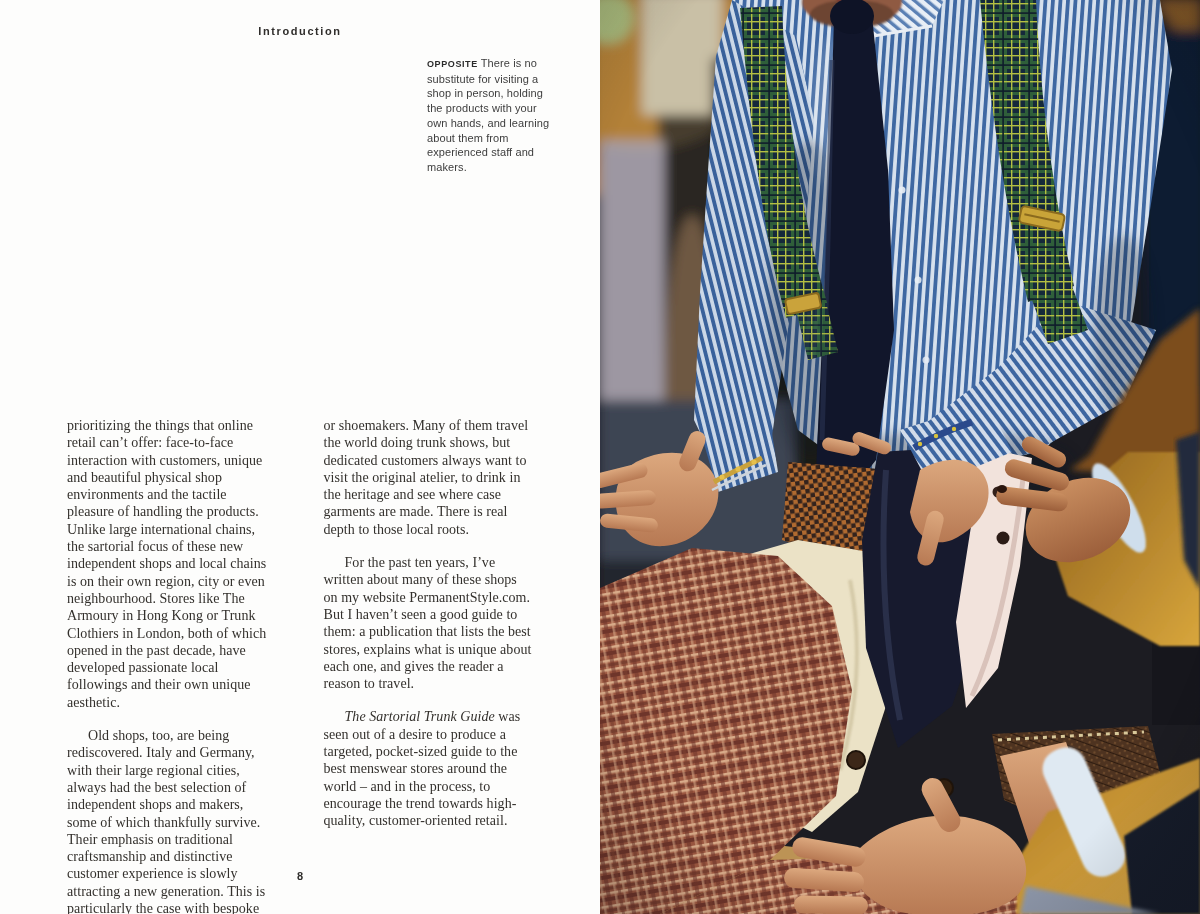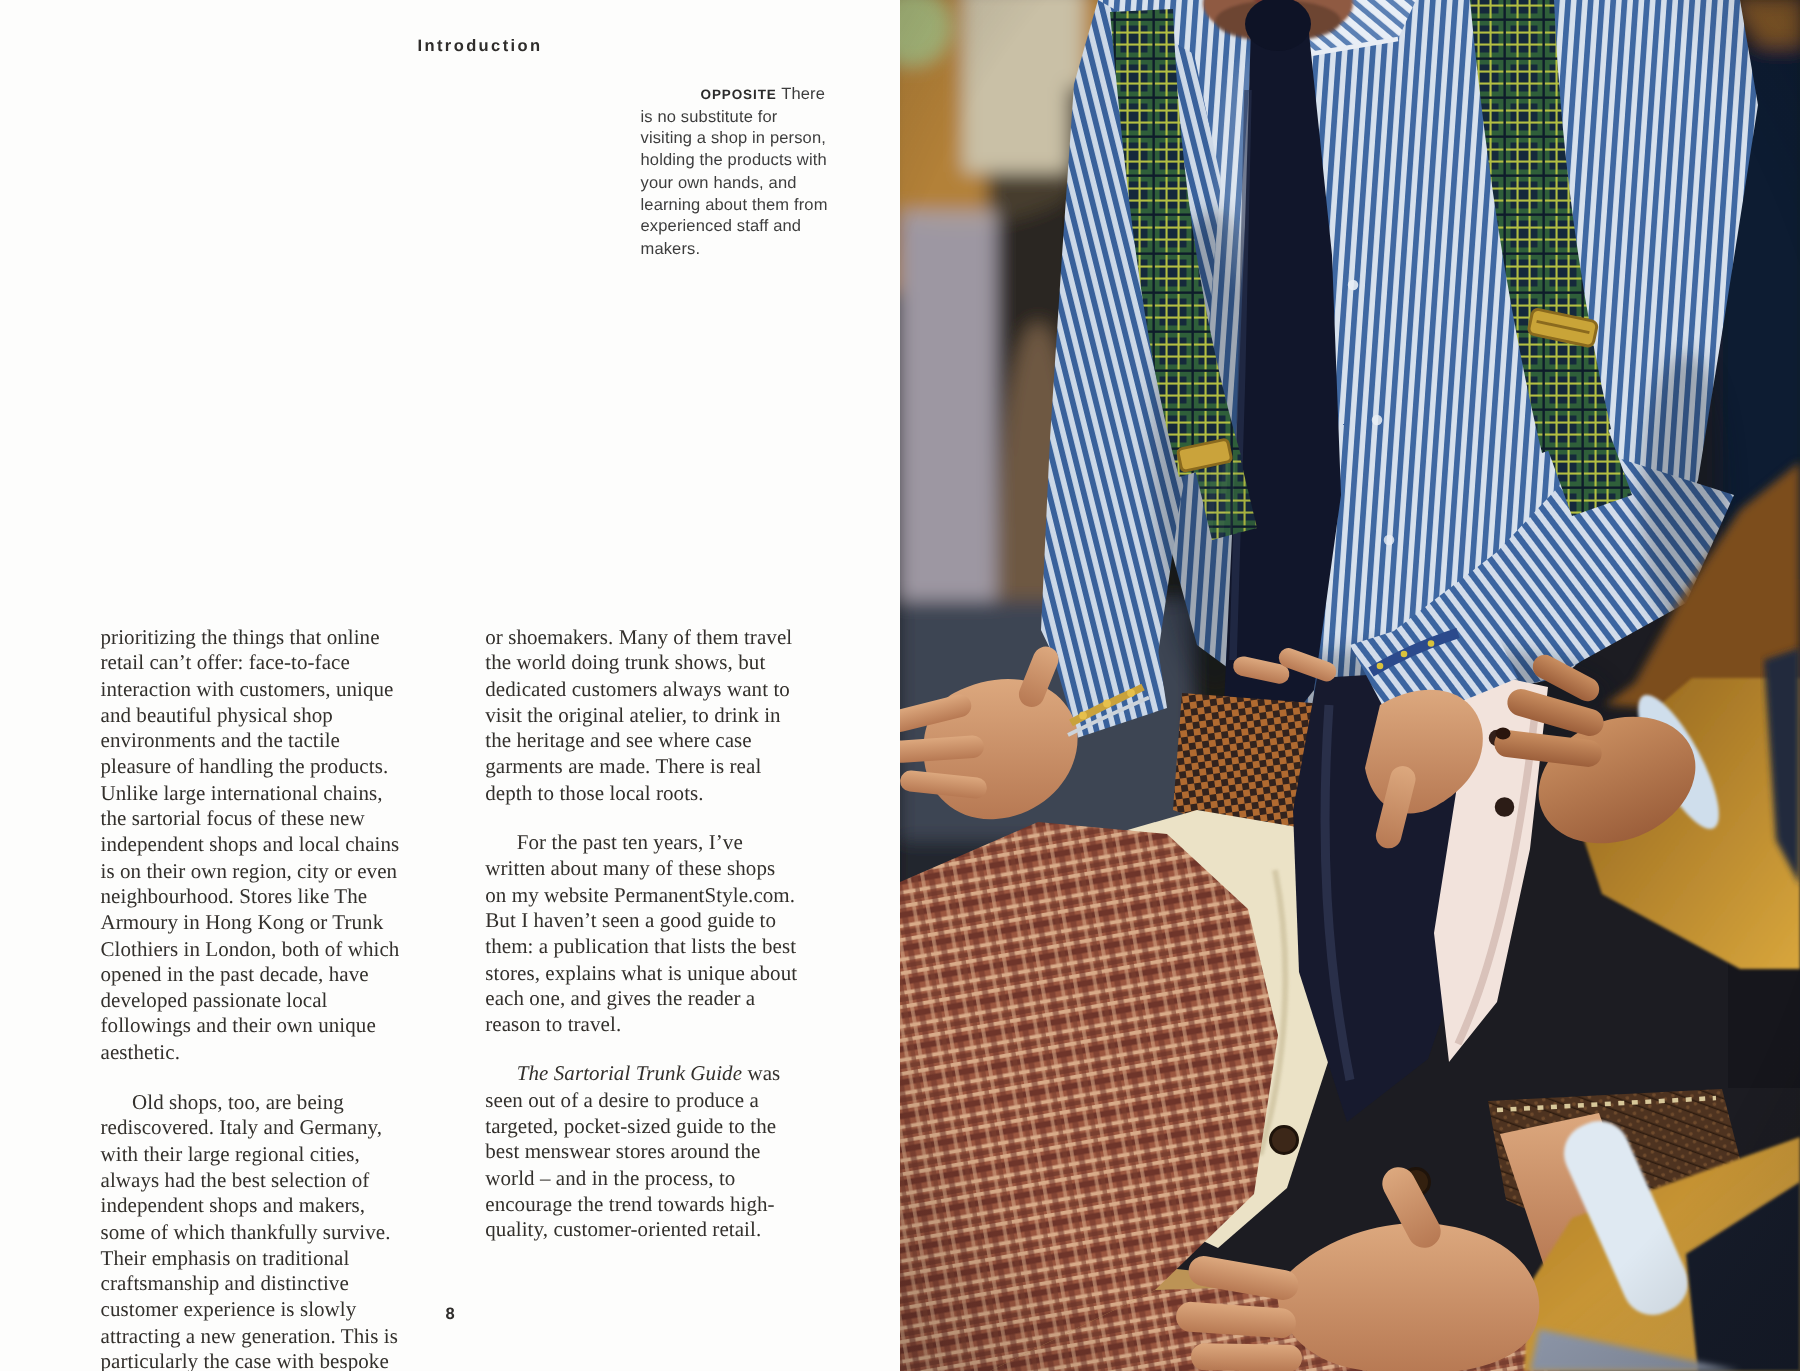--- a/index.html
+++ b/index.html
@@ -3,26 +3,26 @@
 <meta charset="utf-8">
 <style>
   html,body{margin:0;padding:0;background:#ffffff;}
   body{width:1200px;height:914px;overflow:hidden;position:relative;
        font-family:"Liberation Serif","DejaVu Serif",serif;color:#33302c;}
   .spread{position:absolute;inset:0;width:1200px;height:914px;background:#fdfdfc;}
   .left-page{position:absolute;left:0;top:0;width:600px;height:914px;background:#fdfdfc;}
 
   .running-head{position:absolute;left:0;top:25px;width:600px;text-align:center;
     font-family:"Liberation Sans","DejaVu Sans",sans-serif;
-    font-size:11px;font-weight:600;letter-spacing:1.6px;color:#2f2d2b;margin-left:20px;}
+    font-size:11px;font-weight:600;letter-spacing:1.6px;color:#2f2d2b;}
 
   .caption{position:absolute;left:427px;top:56px;width:128px;
     font-family:"Liberation Sans","DejaVu Sans",sans-serif;
     font-size:11px;line-height:14.7px;color:#3d3d3d;letter-spacing:.1px;}
-  .caption-label{font-weight:700;font-size:9px;letter-spacing:.6px;color:#2b2b2b;margin-left:40px;}
+  .caption-label{font-weight:700;font-size:9px;letter-spacing:.6px;color:#2b2b2b;}
 
   .columns{position:absolute;left:51px;top:401px;width:497px;display:flex;gap:16px;}
   .col{width:240.5px;font-size:14px;line-height:17.3px;letter-spacing:.05px;text-align:left;}
   .col p{margin:16px;}
   .col p.indent{text-indent:21px;}
   .ital{font-style:italic;}
 
   .folio{position:absolute;left:0;top:870px;width:600px;text-align:center;
     font-family:"Liberation Sans","DejaVu Sans",sans-serif;
     font-size:11px;font-weight:600;color:#2f2d2b;}

